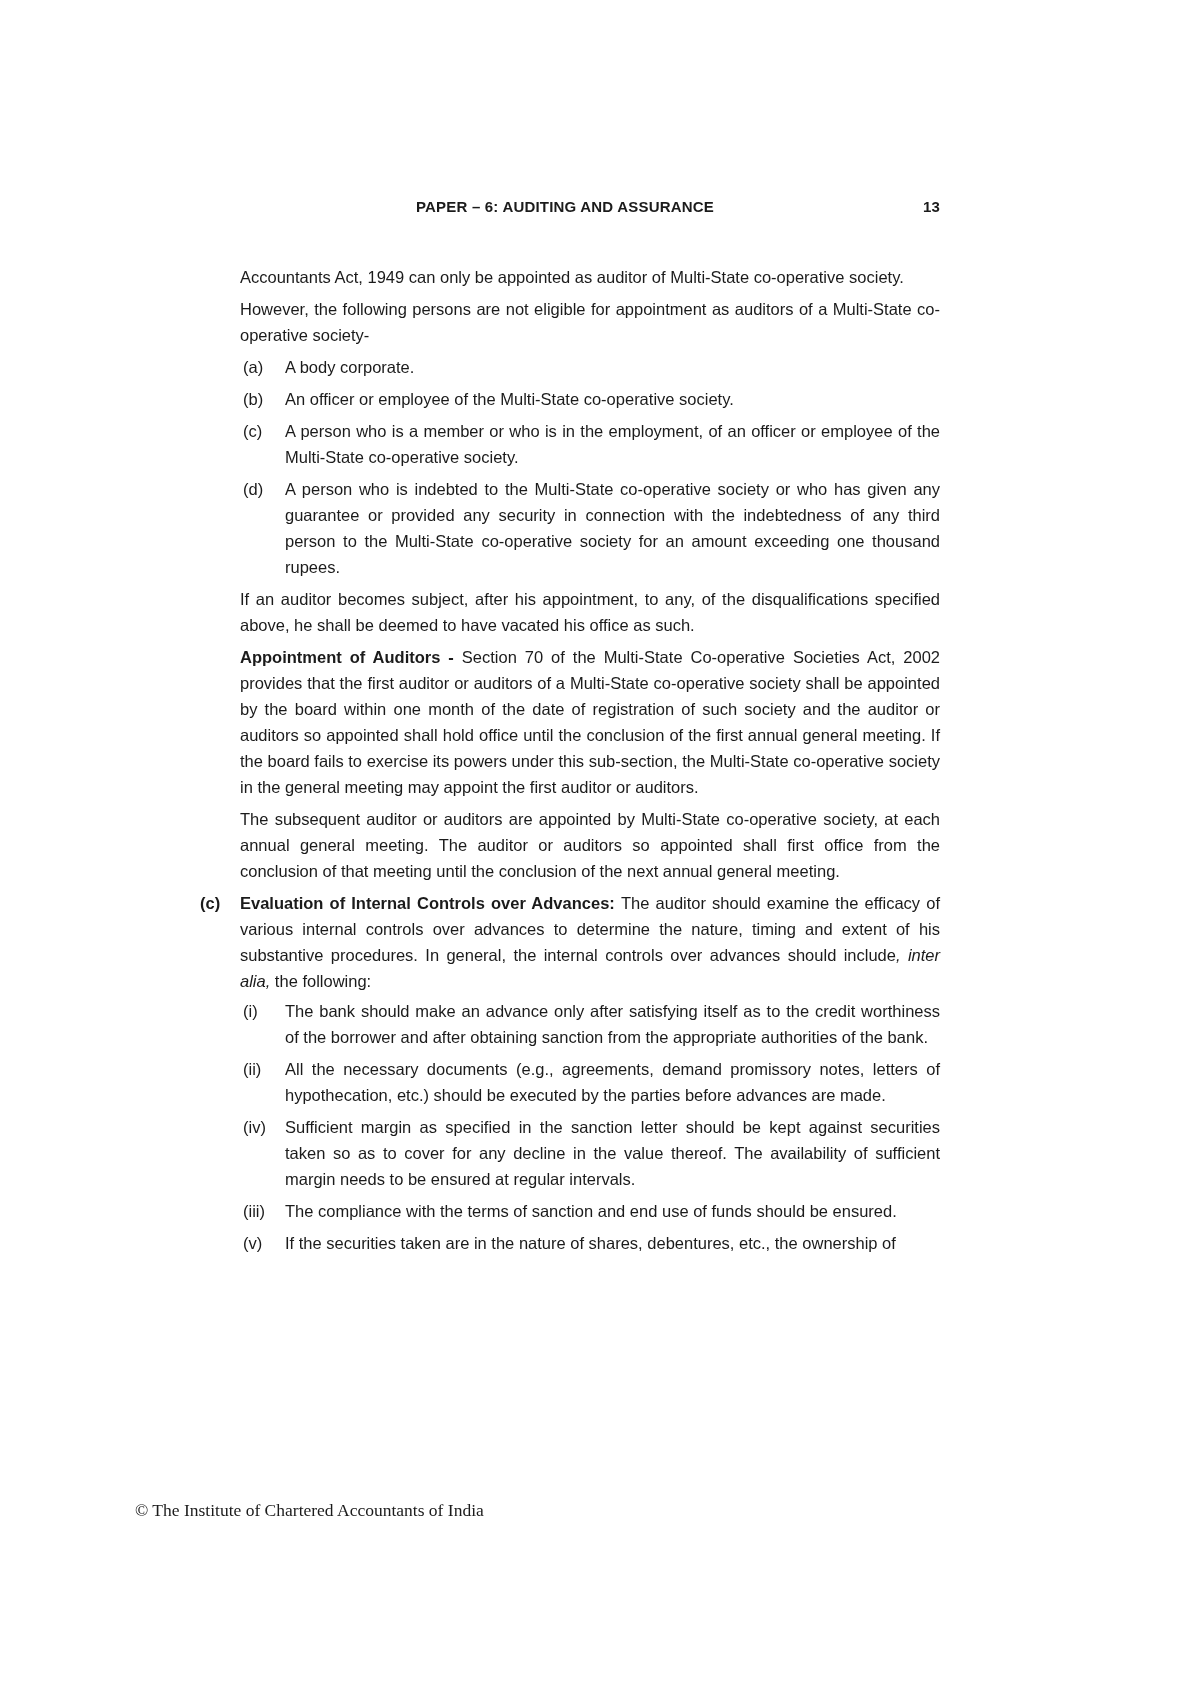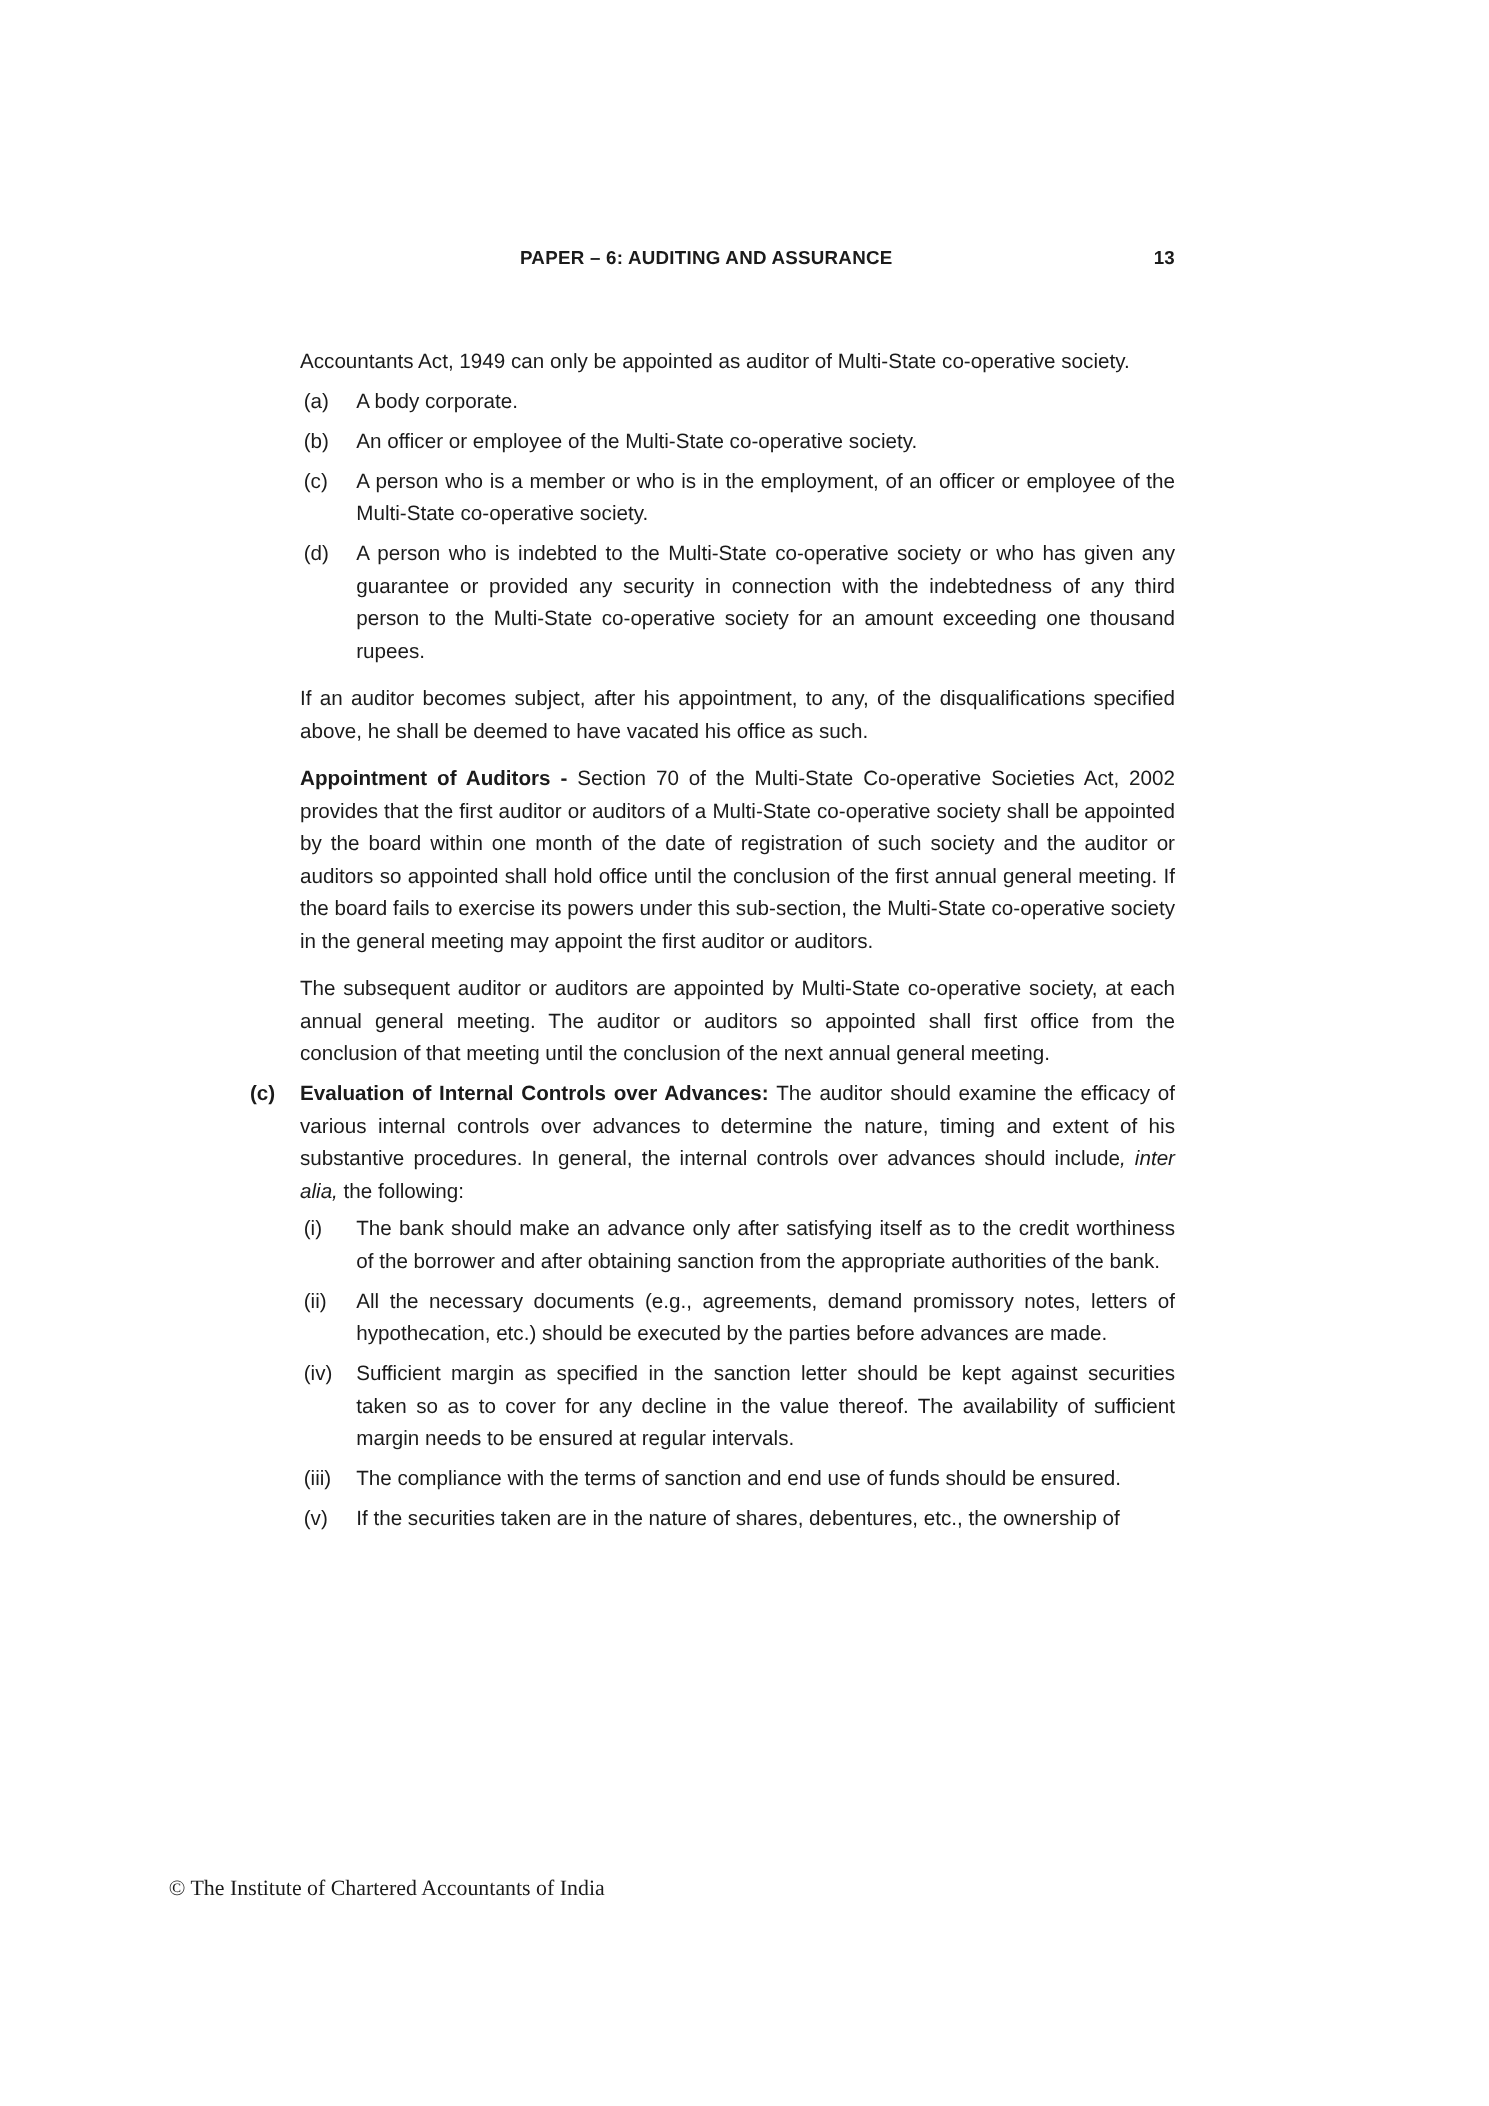--- a/index.html
+++ b/index.html
@@ -36,21 +36,21 @@
   }
   .content {
     position: absolute;
     top: 264px;
     left: 240px;
     width: 700px;
     font-size: 16.5px;
     line-height: 26px;
     text-align: justify;
   }
-  p.para { margin: 12px 0 6px 0; }
+  p.para { margin: 0 0 6px 0; }
   .list { margin: 4px 0 0 0; }
   .li {
     position: relative;
     padding-left: 45px;
     margin: 0 0 6px 0;
   }
   .li > .marker { position: absolute; left: 3px; top: 0; }
   .outer-item {
     position: relative;
     margin: 0 0 6px 0;
@@ -80,20 +80,21 @@
 
   <div class="header">
     <span class="header-title">PAPER – 6: AUDITING AND ASSURANCE</span>
     <span class="page-number">13</span>
   </div>
 
   <div class="content">
 
     <p class="para">Accountants Act, 1949 can only be appointed as auditor of Multi-State co-operative society.</p>
 
+    <p class="para">However, the following persons are not eligible for appointment as auditors of a Multi-State co-operative society-</p>
 
     <div class="list">
       <div class="li">
         <span class="marker">(a)</span>
         <span>A body corporate.</span>
       </div>
       <div class="li">
         <span class="marker">(b)</span>
         <span>An officer or employee of the Multi-State co-operative society.</span>
       </div>

